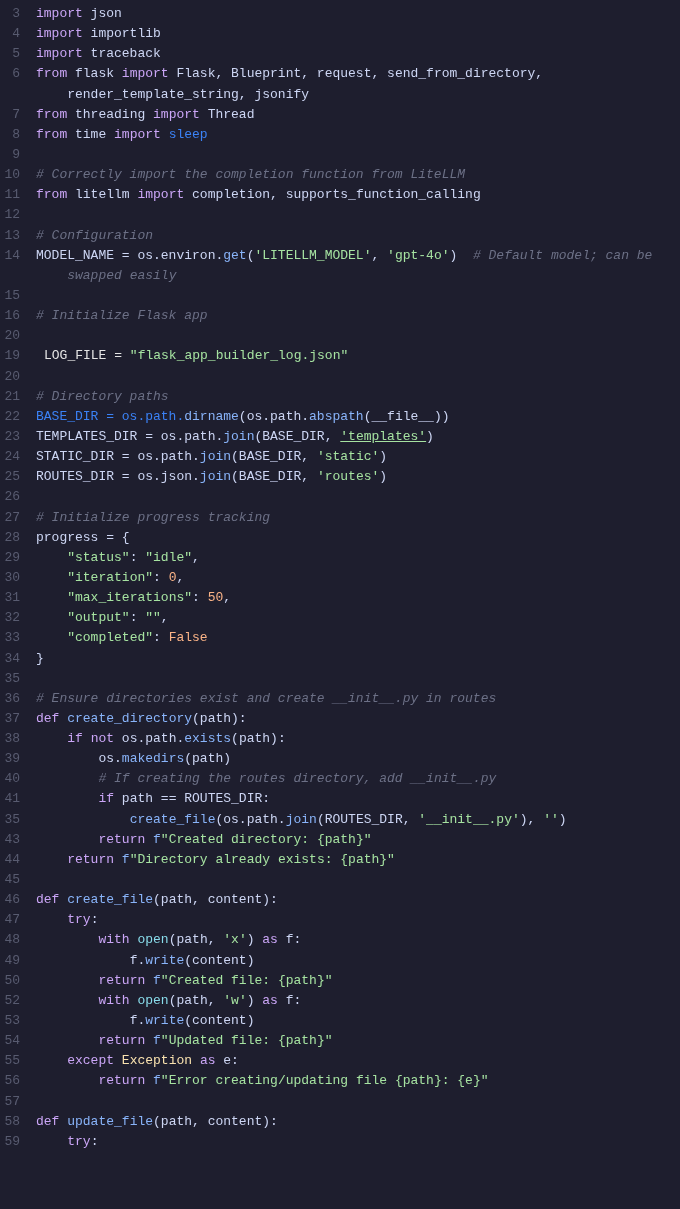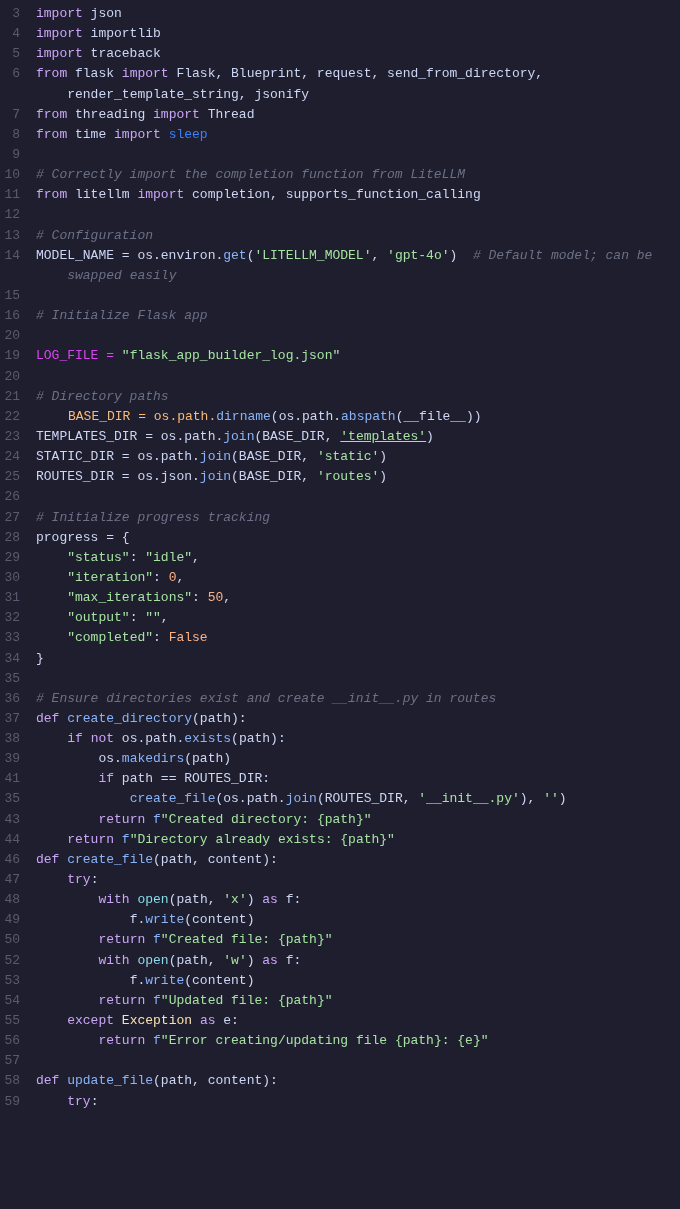--- a/index.html
+++ b/index.html
@@ -116,33 +116,33 @@
     <div class="line">
       <span class="line-number">16</span>
       <span class="line-content"><span style="color: rgb(108, 112, 134); font-style: italic;"># Initialize Flask app</span></span>
     </div>
     <div class="line">
       <span class="line-number">20</span>
       <span class="line-content"></span>
     </div>
     <div class="line">
       <span class="line-number">19</span>
-      <span class="line-content"><span style="color: #d946ef;">LOG_FILE = </span><span style="color: rgb(166, 227, 161);">"flask_app_builder_log.json"</span></span>
+      <span class="line-content"><span style="color: #e5e5e5; margin-left: 8px;">LOG_FILE = </span><span style="color: rgb(166, 227, 161);">"flask_app_builder_log.json"</span></span>
     </div>
     <div class="line">
       <span class="line-number">20</span>
       <span class="line-content"></span>
     </div>
     <div class="line">
       <span class="line-number">21</span>
       <span class="line-content"><span style="color: rgb(108, 112, 134); font-style: italic;"># Directory paths</span></span>
     </div>
     <div class="line">
       <span class="line-number">22</span>
-      <span class="line-content"><span style="color: #fdba74; margin-left: 32px;">BASE_DIR = os.path.</span><span style="color: rgb(137, 180, 250);">dirname</span><span style="color: rgb(205, 214, 244);">(os.path.</span><span style="color: rgb(137, 180, 250);">abspath</span><span style="color: rgb(205, 214, 244);">(__file__))</span></span>
+      <span class="line-content"><span style="color: #3b82f6;">BASE_DIR = os.path.</span><span style="color: rgb(137, 180, 250);">dirname</span><span style="color: rgb(205, 214, 244);">(os.path.</span><span style="color: rgb(137, 180, 250);">abspath</span><span style="color: rgb(205, 214, 244);">(__file__))</span></span>
     </div>
     <div class="line">
       <span class="line-number">23</span>
       <span class="line-content"><span style="color: rgb(205, 214, 244);">TEMPLATES_DIR = os.path.</span><span style="color: rgb(137, 180, 250);">join</span><span style="color: rgb(205, 214, 244);">(BASE_DIR, </span><span style="color: rgb(166, 227, 161); text-decoration: underline;">'templates'</span><span style="color: rgb(205, 214, 244);">)</span></span>
     </div>
     <div class="line">
       <span class="line-number">24</span>
       <span class="line-content"><span style="color: rgb(205, 214, 244);">STATIC_DIR = os.path.</span><span style="color: rgb(137, 180, 250);">join</span><span style="color: rgb(205, 214, 244);">(BASE_DIR, </span><span style="color: rgb(166, 227, 161);">'static'</span><span style="color: rgb(205, 214, 244);">)</span></span>
     </div>
     <div class="line">
@@ -199,36 +199,44 @@
     </div>
     <div class="line">
       <span class="line-number">38</span>
       <span class="line-content"><span style="color: rgb(205, 214, 244);">    </span><span style="color: rgb(203, 166, 247);">if</span><span style="color: rgb(205, 214, 244);"> </span><span style="color: rgb(203, 166, 247);">not</span><span style="color: rgb(205, 214, 244);"> os.path.</span><span style="color: rgb(137, 180, 250);">exists</span><span style="color: rgb(205, 214, 244);">(path):</span></span>
     </div>
     <div class="line">
       <span class="line-number">39</span>
       <span class="line-content"><span style="color: rgb(205, 214, 244);">        os.</span><span style="color: rgb(137, 180, 250);">makedirs</span><span style="color: rgb(205, 214, 244);">(path)</span></span>
     </div>
     <div class="line">
+      <span class="line-number">40</span>
+      <span class="line-content"><span style="color: rgb(205, 214, 244);">        </span><span style="color: rgb(108, 112, 134); font-style: italic;"># If creating the routes directory, add __init__.py</span></span>
+    </div>
+    <div class="line">
       <span class="line-number">41</span>
       <span class="line-content"><span style="color: rgb(205, 214, 244);">        </span><span style="color: rgb(203, 166, 247);">if</span><span style="color: rgb(205, 214, 244);"> path == ROUTES_DIR:</span></span>
     </div>
     <div class="line">
       <span class="line-number">35</span>
       <span class="line-content"><span style="color: rgb(205, 214, 244);">            </span><span style="color: rgb(137, 180, 250);">create_file</span><span style="color: rgb(205, 214, 244);">(os.path.</span><span style="color: rgb(137, 180, 250);">join</span><span style="color: rgb(205, 214, 244);">(ROUTES_DIR, </span><span style="color: rgb(166, 227, 161);">'__init__.py'</span><span style="color: rgb(205, 214, 244);">), </span><span style="color: rgb(166, 227, 161);">''</span><span style="color: rgb(205, 214, 244);">)</span></span>
     </div>
     <div class="line">
       <span class="line-number">43</span>
       <span class="line-content"><span style="color: rgb(205, 214, 244);">        </span><span style="color: rgb(203, 166, 247);">return</span><span style="color: rgb(205, 214, 244);"> </span><span style="color: rgb(137, 180, 250);">f</span><span style="color: rgb(166, 227, 161);">"Created directory: {path}"</span></span>
     </div>
     <div class="line">
       <span class="line-number">44</span>
       <span class="line-content"><span style="color: rgb(205, 214, 244);">    </span><span style="color: rgb(203, 166, 247);">return</span><span style="color: rgb(205, 214, 244);"> </span><span style="color: rgb(137, 180, 250);">f</span><span style="color: rgb(166, 227, 161);">"Directory already exists: {path}"</span></span>
     </div>
     <div class="line">
+      <span class="line-number">45</span>
+      <span class="line-content"></span>
+    </div>
+    <div class="line">
       <span class="line-number">46</span>
       <span class="line-content"><span style="color: rgb(203, 166, 247);">def</span><span style="color: rgb(205, 214, 244);"> </span><span style="color: rgb(137, 180, 250);">create_file</span><span style="color: rgb(205, 214, 244);">(path, content):</span></span>
     </div>
     <div class="line">
       <span class="line-number">47</span>
       <span class="line-content"><span style="color: rgb(205, 214, 244);">    </span><span style="color: rgb(203, 166, 247);">try</span><span style="color: rgb(205, 214, 244);">:</span></span>
     </div>
     <div class="line">
       <span class="line-number">48</span>
       <span class="line-content"><span style="color: rgb(205, 214, 244);">        </span><span style="color: rgb(203, 166, 247);">with</span><span style="color: rgb(205, 214, 244);"> </span><span style="color: rgb(137, 220, 235);">open</span><span style="color: rgb(205, 214, 244);">(path, </span><span style="color: rgb(166, 227, 161);">'x'</span><span style="color: rgb(205, 214, 244);">) </span><span style="color: rgb(203, 166, 247);">as</span><span style="color: rgb(205, 214, 244);"> f:</span></span>

